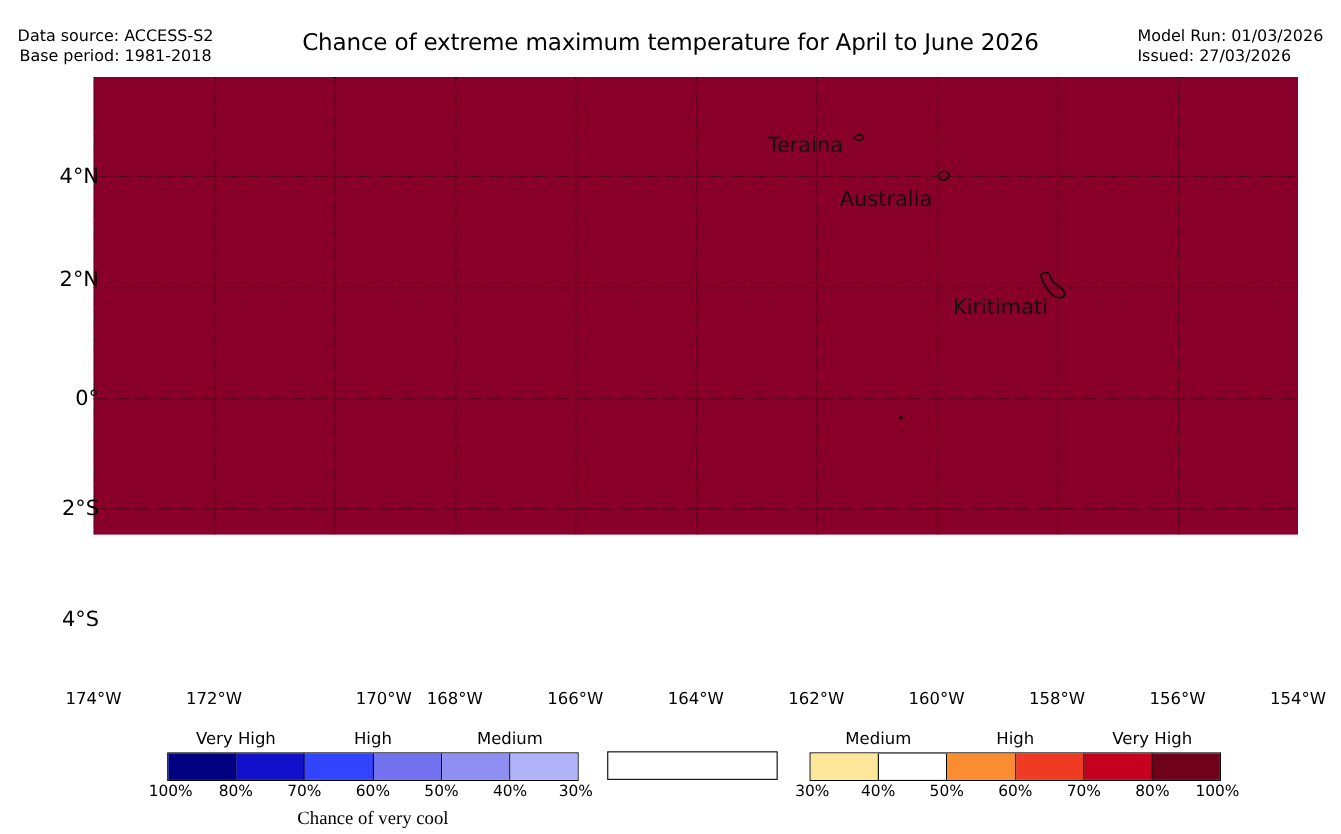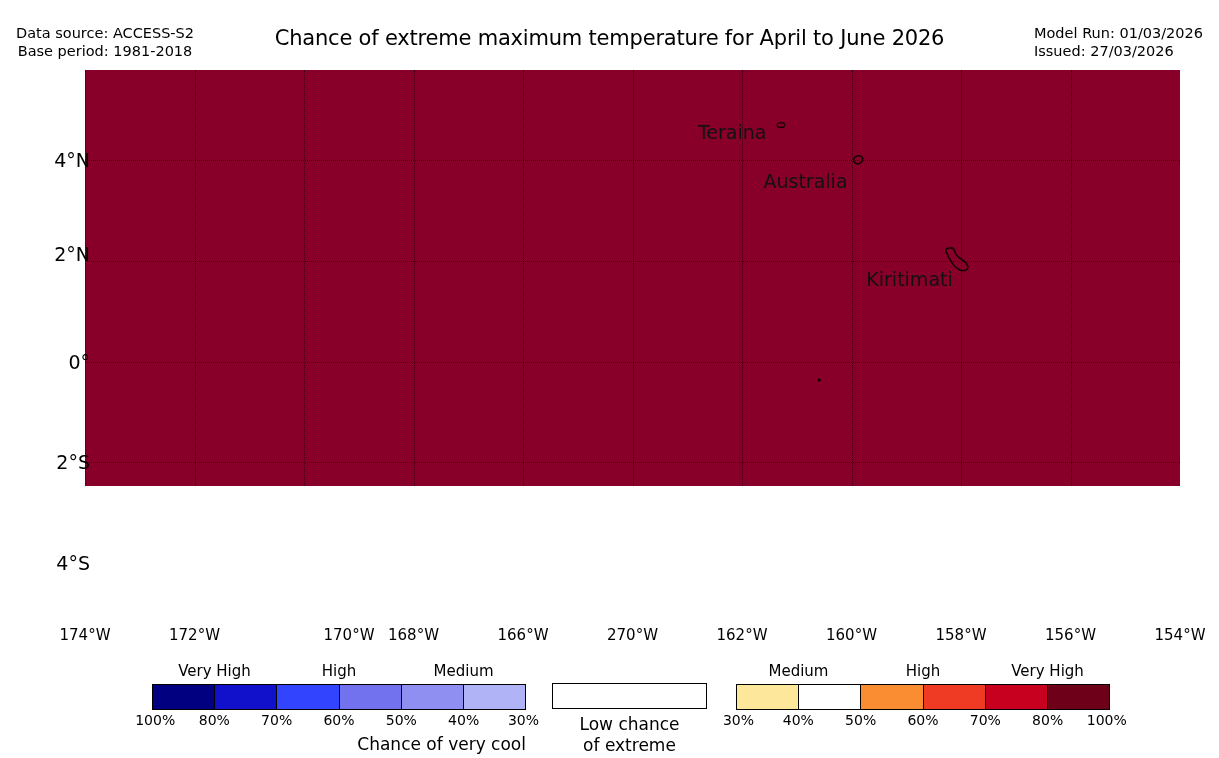--- a/index.html
+++ b/index.html
@@ -149,24 +149,25 @@
     margin-top: 2px;
   }
   .tick {
     position: absolute;
     font-size: 14px;
     transform: translateX(-50%);
     white-space: nowrap;
     top: 0;
   }
   .cb-title {
-    text-align: right;
+    text-align: center;
     font-size: 17px;
     margin-top: 2px;
     white-space: nowrap;
+    font-family: Liberation Serif, serif;
   }
 
   .lowbox {
     width: 155px;
     height: 26px;
     border: 1px solid #000000;
     box-sizing: border-box;
     background: #ffffff;
   }
   .lowbox-title {
@@ -234,21 +235,21 @@
     <div class="ytick" style="top: 159.872px;">4°N</div>
     <div class="ytick" style="top: 254px; margin-left: 34px;">2°N</div>
     <div class="ytick" style="top: 361.536px;">0°</div>
     <div class="ytick" style="top: 461.82px;">2°S</div>
     <div class="ytick" style="top: 562.652px;">4°S</div>
     <div class="xtick" style="left: 85px;">174°W</div>
     <div class="xtick" style="left: 194.5px;">172°W</div>
     <div class="xtick" style="left: 304px; margin-left: 45px;">170°W</div>
     <div class="xtick" style="left: 413.5px;">168°W</div>
     <div class="xtick" style="left: 523px;">166°W</div>
-    <div class="xtick" style="left: 632.5px;">270°W</div>
+    <div class="xtick" style="left: 632.5px;">164°W</div>
     <div class="xtick" style="left: 742px;">162°W</div>
     <div class="xtick" style="left: 851.5px;">160°W</div>
     <div class="xtick" style="left: 961px;">158°W</div>
     <div class="xtick" style="left: 1070.5px;">156°W</div>
     <div class="xtick" style="left: 1180px;">154°W</div>
   </div>
 
 <div class="legend" style="left:152px; top:662px; width:374px;">
   <div class="cat-row" id="cool-cats">
       <div class="cat" style="left: 16.7%;">Very High</div>
@@ -270,24 +271,20 @@
       <div class="tick" style="left: 50%;">60%</div>
       <div class="tick" style="left: 66.6667%;">50%</div>
       <div class="tick" style="left: 83.3333%;">40%</div>
       <div class="tick" style="left: 100%; transform: translateX(-58%);">30%</div>
     </div>
   <div class="cb-title">Chance of very cool</div>
 </div>
 
 <div class="legend" style="left:552px; top:683px;">
   <div class="lowbox" style="background: rgb(255, 255, 255);"></div>
-  <div class="lowbox-title">
-    <div>Low chance</div>
-    <div>of extreme</div>
-  </div>
 </div>
 
 <div class="legend" style="left:736px; top:662px; width:374px;">
   <div class="cat-row" id="warm-cats">
       <div class="cat" style="left: 16.7%;">Medium</div>
       <div class="cat" style="left: 50%;">High</div>
       <div class="cat" style="left: 83.3%;">Very High</div>
     </div>
   <div class="cbar" id="warm-bar">
       <div class="seg" style="background: rgb(253, 231, 154);"></div>

